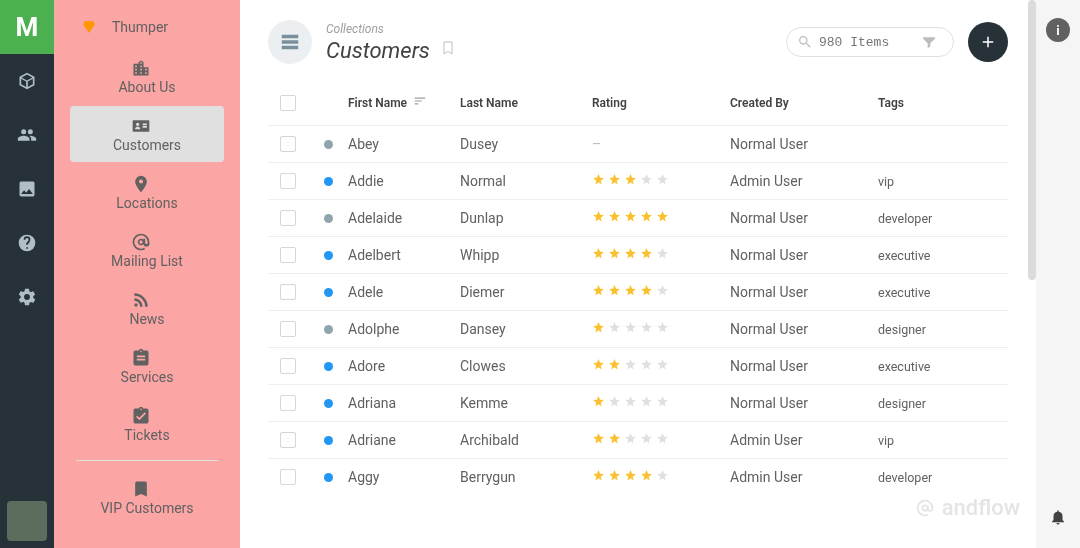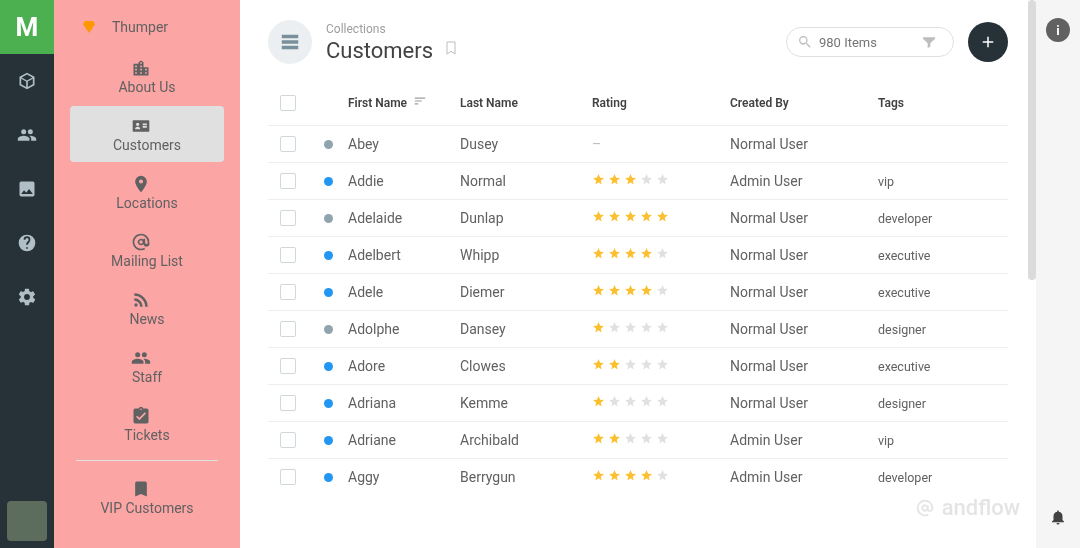--- a/index.html
+++ b/index.html
@@ -19,29 +19,29 @@
 .side-divider { height: 1px; background: #e0e0e0; margin: 8px 14px; }
 .side-item { display: flex; align-items: center; padding: 9px 14px; margin: 2px 8px; border-radius: 4px; color: #616161; cursor: pointer; flex-direction: column; }
 .side-item.active { background: #e0e0e0; }
 .side-item-icon { width: 22px; height: 22px; margin-right: 12px; display:flex; align-items:center; justify-content:center; }
 .side-item-icon svg { width: 20px; height: 20px; fill: #616161; }
 .side-item-label { font-size: 14px; }
 .main { flex: 1; background: #fff; padding: 20px 28px 0 28px; overflow-y: auto; position: relative; }
 .main-head { display: flex; align-items: center; margin-bottom: 20px; }
 .head-icon { width: 44px; height: 44px; border-radius: 50%; background: #eceff1; display: flex; align-items: center; justify-content: center; margin-right: 14px; }
 .head-icon svg { width: 22px; height: 22px; fill: #78909c; }
-.head-text { flex: 1; }
+.head-text { flex: 1; font-style: italic; }
 .head-crumb { font-size: 12px; color: #9e9e9e; margin-bottom: 2px; }
 .head-title-row { display:flex; align-items:center; gap:10px; }
 .head-title { font-size: 22px; color: #424242; font-weight: 400; }
 .head-bookmark svg { width: 16px; height: 16px; fill: none; stroke: #bdbdbd; stroke-width: 1.5; }
 .head-actions { display: flex; align-items: center; gap: 14px; }
 .search-wrap { display: flex; align-items: center; border: 1px solid #e0e0e0; border-radius: 22px; padding: 6px 10px; width: 168px; }
 .search-wrap svg { width: 16px; height: 16px; fill: #bdbdbd; margin-right: 6px; }
-.search-input { border: none; outline: none; font-size: 13px; color: #1d4ed8; background: transparent; flex: 1; width: 50px; }
+.search-input { border: none; outline: none; font-size: 13px; color: #1d4ed8; background: transparent; flex: 1; width: 50px; font-family: Liberation Mono, monospace; }
 .filter-btn { display:flex; align-items:center; justify-content:center; }
 .filter-btn svg { width: 16px; height: 16px; fill: #bdbdbd; }
 .add-btn { width: 40px; height: 40px; border-radius: 50%; background: #263238; display: flex; align-items: center; justify-content: center; cursor: pointer; }
 .add-btn svg { width: 18px; height: 18px; fill: #fff; }
 .table { width: 100%; }
 .thead { display: flex; align-items: center; padding: 10px 12px 14px 12px; color: #424242; font-size: 12px; font-weight: 600; }
 .col-check { width: 44px; display:flex; align-items:center; }
 .chk { width: 16px; height: 16px; border: 1.5px solid #cfd8dc; border-radius: 2px; background: #fff; cursor:pointer; }
 .col-status { width: 24px; display:flex; align-items:center; }
 .dot { width: 9px; height: 9px; border-radius: 50%; }
@@ -152,24 +152,24 @@
           <span class="side-item-icon">
             <svg viewBox="0 0 24 24">
               <path d="M4 4v3a13 13 0 0 1 13 13h3A16 16 0 0 0 4 4zm0 6v3a7 7 0 0 1 7 7h3A10 10 0 0 0 4 10zm2 6a2 2 0 1 0 2 2 2 2 0 0 0-2-2z"></path>
             </svg>
           </span>
           <span class="side-item-label">News</span>
         </div>
         <div class="side-item">
           <span class="side-item-icon">
             <svg viewBox="0 0 24 24">
-              <path d="M16 11a3 3 0 1 0-3-3 3 3 0 0 0 3 3zm-8 0a3 3 0 1 0-3-3 3 3 0 0 0 3 3zm0 2c-2.3 0-7 1.2-7 3.5V19h14v-2.5C15 14.2 10.3 13 8 13zm8 0c-.3 0-.6 0-1 .1 1.2.9 2 2 2 3.4V19h6v-2.5c0-2.3-4.7-3.5-7-3.5z"></path>
-            </svg>
-          </span>
-          <span class="side-item-label">Staff</span>
+              <path d="M19 3h-4.2A3 3 0 0 0 12 1a3 3 0 0 0-2.8 2H5a2 2 0 0 0-2 2v14a2 2 0 0 0 2 2h14a2 2 0 0 0 2-2V5a2 2 0 0 0-2-2zm-7 0a1 1 0 1 1-1 1 1 1 0 0 1 1-1zM7 9h10v2H7zm0 4h10v2H7z"></path>
+            </svg>
+          </span>
+          <span class="side-item-label">Services</span>
         </div>
         <div class="side-item">
           <span class="side-item-icon">
             <svg viewBox="0 0 24 24">
               <path d="M19 3h-4.2A3 3 0 0 0 12 1a3 3 0 0 0-2.8 2H5a2 2 0 0 0-2 2v14a2 2 0 0 0 2 2h14a2 2 0 0 0 2-2V5a2 2 0 0 0-2-2zm-7 0a1 1 0 1 1-1 1 1 1 0 0 1 1-1zm-2 14-4-4 1.4-1.4L10 14.2l6.6-6.6L18 9z"></path>
             </svg>
           </span>
           <span class="side-item-label">Tickets</span>
         </div>
       </div>

